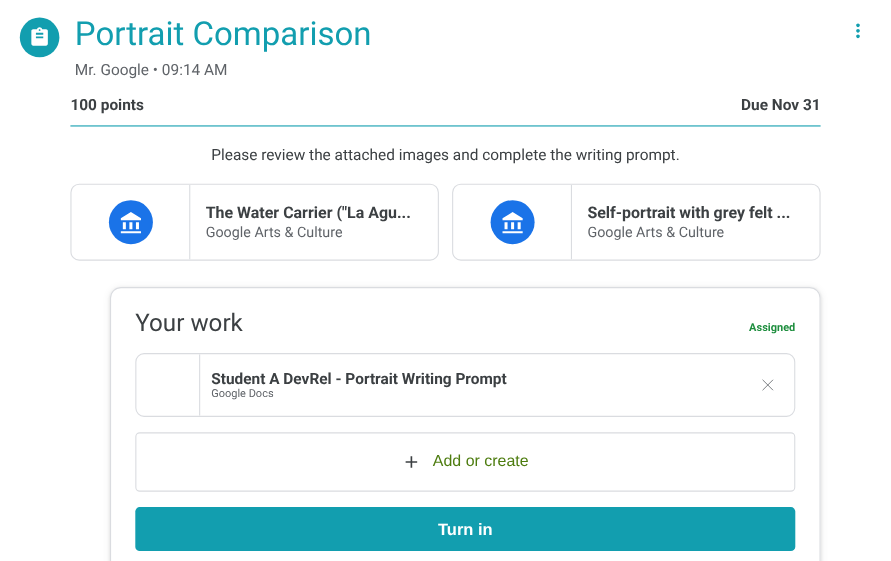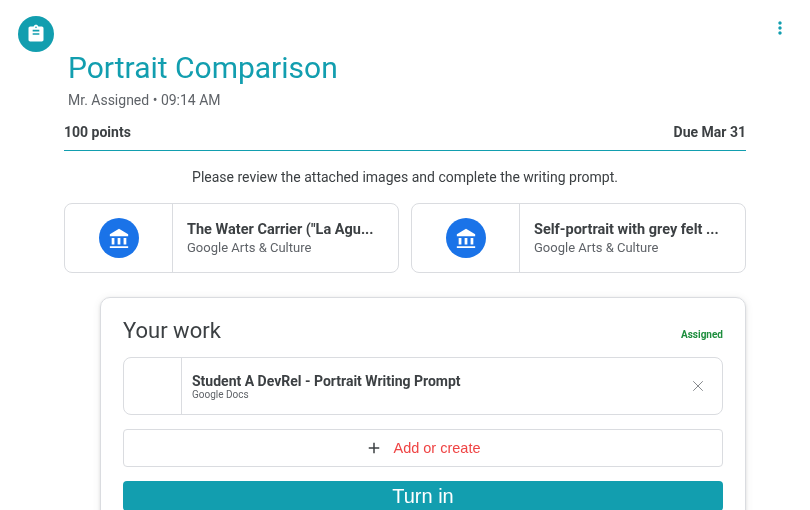--- a/index.html
+++ b/index.html
@@ -23,21 +23,21 @@
       border-radius: 50%;
       background: #129eaf;
       display: flex;
       align-items: center;
       justify-content: center;
       margin-right: 14px;
       margin-top: 2px;
       flex-shrink: 0;
     }
     .header-icon svg { fill: #fff; width: 20px; height: 20px; }
-    .header-text { flex: 1; margin-top: 36px; }
+    .header-text { flex: 1; }
     .title {
       font-size: 30px;
       font-weight: 400;
       color: #129eaf;
       line-height: 1.2;
     }
     .subtitle {
       font-size: 14px;
       color: #5f6368;
       margin-top: 6px;
@@ -196,70 +196,70 @@
       cursor: pointer;
       flex-shrink: 0;
     }
     .remove-btn svg { fill: #5f6368; width: 18px; height: 18px; stroke: #5f6368; stroke-width: 1; }
 
     .add-btn {
       width: 100%;
       border: 1px solid #dadce0;
       background: #fff;
       border-radius: 4px;
-      height: 38px;
+      height: 54px;
       display: flex;
       align-items: center;
       justify-content: center;
       gap: 10px;
       font-size: 14.5px;
       font-weight: 500;
-      color: #ef4444;
+      color: #4d7c0f;
       cursor: pointer;
       margin-bottom: 14px;
     }
     .add-btn svg { fill: #3c4043; width: 18px; height: 18px; }
 
     .turnin-btn {
       width: 100%;
       background: #129eaf;
       color: #fff;
       border: none;
       border-radius: 4px;
-      height: 30px;
-      font-size: 20px;
-      font-weight: 400;
+      height: 40px;
+      font-size: 15px;
+      font-weight: 700;
       cursor: pointer;
     }
   </style>
 </head>
 <body>
 
 <div class="header">
   <div class="header-icon">
     <svg viewBox="0 0 24 24">
         <path d="M19 3h-4.18C14.4 1.84 13.3 1 12 1s-2.4.84-2.82 2H5c-1.1 0-2 .9-2 2v14c0 1.1.9 2 2 2h14c1.1 0 2-.9 2-2V5c0-1.1-.9-2-2-2zm-7 0c.55 0 1 .45 1 1s-.45 1-1 1-1-.45-1-1 .45-1 1-1zM8 17h5v-2H8v2zm8-4H8v-2h8v2zm0-4H8V7h8v2z"></path>
       </svg>
   </div>
   <div class="header-text">
     <div class="title">Portrait Comparison</div>
     <div class="subtitle">
-      <span>Mr. Assigned</span><span> • </span><span>09:14 AM</span>
+      <span>Mr. Google</span><span> • </span><span>09:14 AM</span>
     </div>
   </div>
   <div class="more-btn">
     <svg viewBox="0 0 24 24">
         <path d="M12 8c1.1 0 2-.9 2-2s-.9-2-2-2-2 .9-2 2 .9 2 2 2zm0 2c-1.1 0-2 .9-2 2s.9 2 2 2 2-.9 2-2-.9-2-2-2zm0 6c-1.1 0-2 .9-2 2s.9 2 2 2 2-.9 2-2-.9-2-2-2z"></path>
       </svg>
   </div>
 </div>
 
 <div class="meta-row">
   <span>100 points</span>
-  <span>Due Mar 31</span>
+  <span>Due Nov 31</span>
 </div>
 
 <div class="content">
   <div class="description">Please review the attached images and complete the writing prompt.</div>
 
   <div class="attachments">
     <div class="attachment">
       <div class="att-thumb">
         <div class="att-circle">
           <svg viewBox="0 0 24 24">

